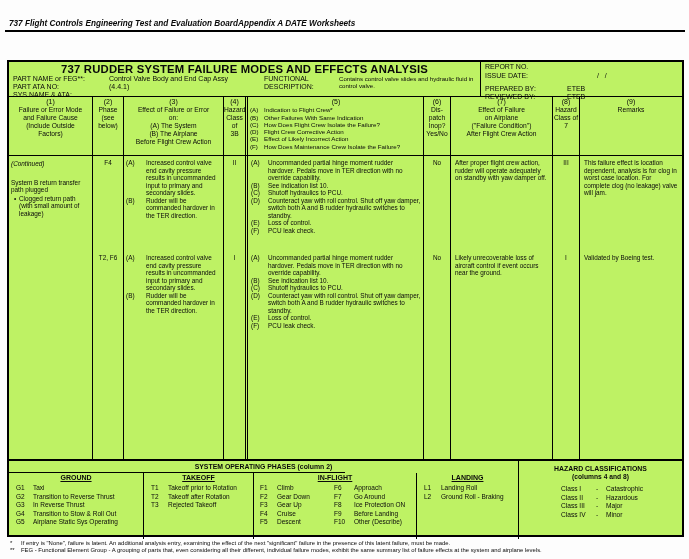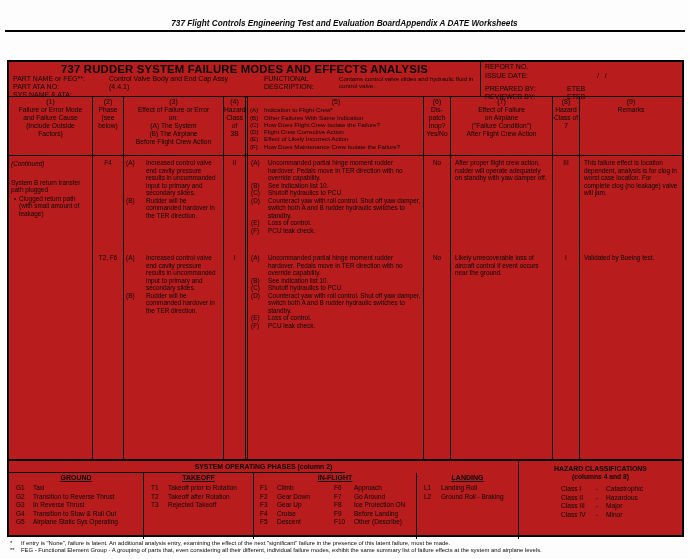--- a/index.html
+++ b/index.html
@@ -2,25 +2,25 @@
 <html><head>
 <meta charset="utf-8">
 <style>
   html,body{margin:0;padding:0;}
   body{
     width:689px;height:559px;position:relative;background:#fdfdfd;
     font-family:"Liberation Sans","DejaVu Sans",sans-serif;color:#0a0a0a;
     -webkit-font-smoothing:antialiased;overflow:hidden;
   }
   
-  .pg-hdr{position:absolute;top:19px;left:9px;right:9px;display:flex;justify-content:center;
+  .pg-hdr{position:absolute;top:19px;left:9px;right:9px;display:flex;justify-content:flex-start;
     font-size:8.2px;font-style:italic;font-weight:bold;}
   .pg-rule{position:absolute;top:30px;left:5px;width:680px;height:2.4px;background:#000;}
   
-  .ws{position:absolute;left:7px;top:60px;width:677px;height:477px;border:2px solid #000;box-sizing:border-box;background:#b91c1c;}
+  .ws{position:absolute;left:7px;top:60px;width:677px;height:477px;border:2px solid #000;box-sizing:border-box;background:#bef264;}
   
   .tblock{display:flex;height:34px;}
   .tb-left{width:471px;position:relative;}
   .tb-right{width:202px;border-left:1.5px solid #000;box-sizing:border-box;padding:1px 4px;font-size:7px;line-height:1.25;}
   .ws-title{position:absolute;top:1px;left:0;right:0;text-align:center;font-size:11.3px;font-weight:bold;letter-spacing:.2px;}
   .lbl{font-size:7px;}
   .pn-row{position:absolute;left:4px;top:13px;display:flex;}
   .pn-lab{width:96px;}
   .pa-row{position:absolute;left:4px;top:21px;display:flex;}
   .sys-row{position:absolute;left:4px;top:29px;}

